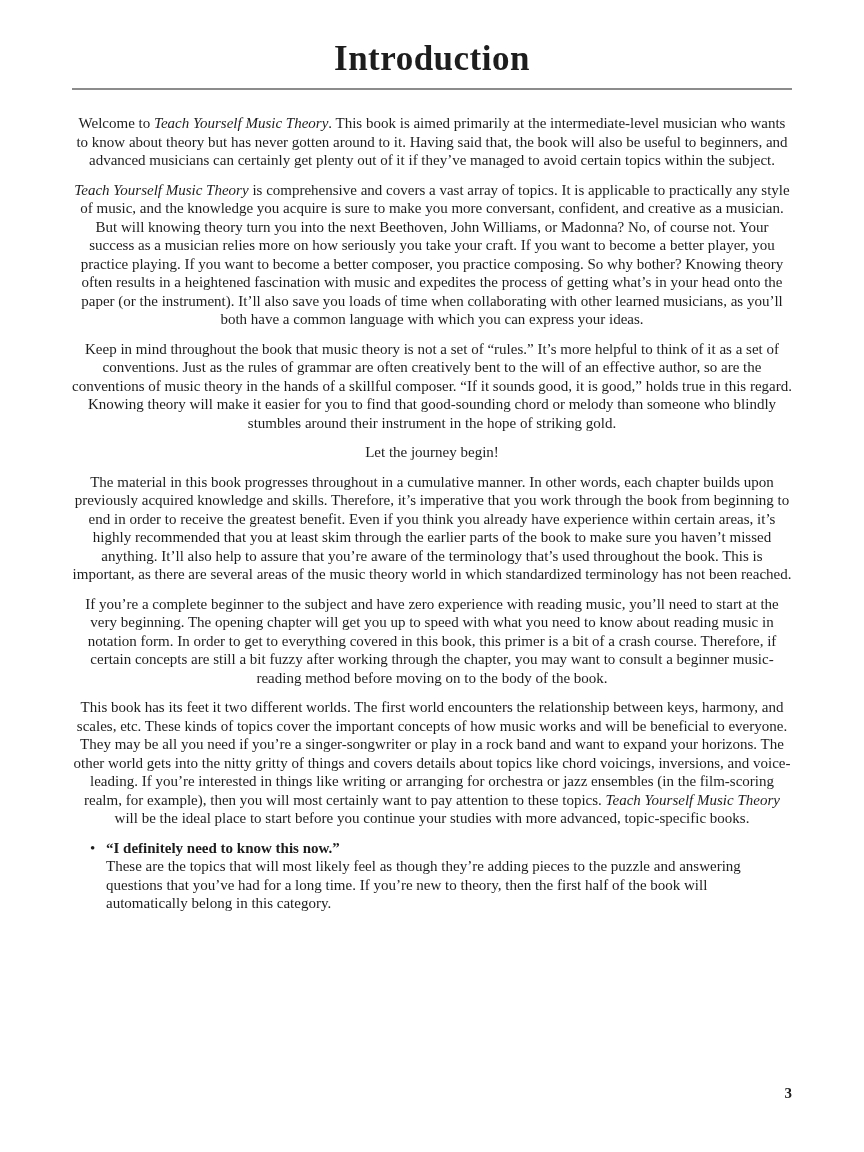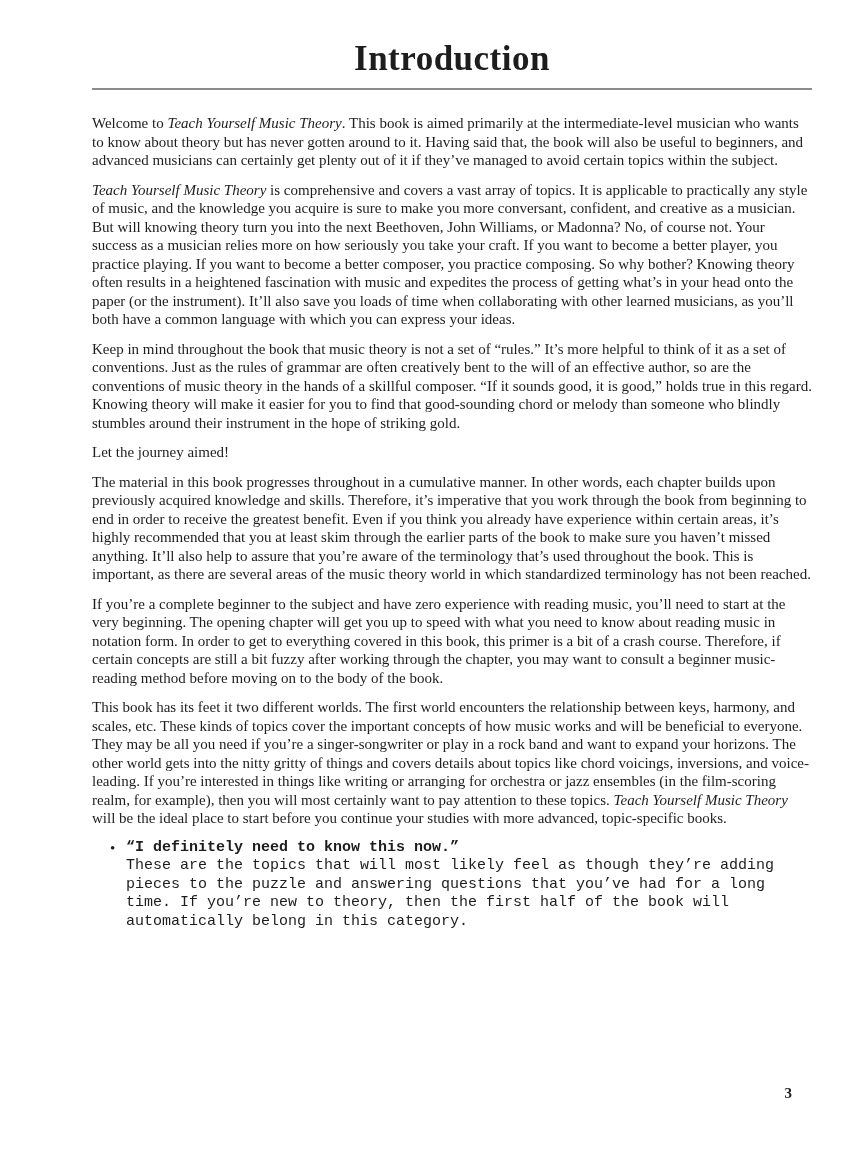--- a/index.html
+++ b/index.html
@@ -15,61 +15,60 @@
     background: var(--bg-color);
     font-family: "Liberation Serif", serif;
     color: var(--text-color);
     overflow: hidden;
   }
   .content {
     position: absolute;
     left: 72px;
     top: 0;
     width: 720px;
-    margin-left: 20px;
   }
   h1.page-title {
     font-size: 35px;
     line-height: 42px;
     font-weight: bold;
     text-align: center;
     margin: 38px 0 8px 0;
     letter-spacing: 0.5px;
   }
   .title-rule {
     border: none;
     border-top: 2px solid var(--rule-color);
     margin: 0 0 24px 0;
   }
   p.body-par {
     font-size: 15px;
     line-height: 18.5px;
     margin: 0 0 11px 0;
-    text-align: left;
+    text-align: center;
   }
   .italic { font-style: italic; }
   h2.section-heading {
     font-size: 22px;
     line-height: 26px;
     font-weight: bold;
     margin: 36px 0 8px 0;
   }
   .bullet-list { margin-top: 10px; }
   .bullet-item {
     display: flex;
     font-size: 15px;
     line-height: 18.5px;
     padding-left: 18px;
   }
   .bullet-marker {
     width: 16px;
     flex: 0 0 16px;
     font-size: 15px;
   }
-  .bullet-content { flex: 1; font-family: Liberation Mono, monospace; }
+  .bullet-content { flex: 1; }
   .bullet-heading {
     display: block;
     font-weight: bold;
   }
   .page-number {
     position: absolute;
     right: 72px;
     top: 1085px;
     font-size: 15px;
     font-weight: bold;
@@ -81,21 +80,21 @@
 <div class="page">
   <div class="content">
 
     <h1 class="page-title">Introduction</h1>
     <hr class="title-rule">
 
     <div>
       <p class="body-par"><span>Welcome to </span><span class="italic">Teach Yourself Music Theory</span><span>. This book is aimed primarily at the intermediate-level musician who wants to know about theory but has never gotten around to it. Having said that, the book will also be useful to beginners, and advanced musicians can certainly get plenty out of it if they’ve managed to avoid certain topics within the subject.</span></p>
       <p class="body-par"><span class="italic">Teach Yourself Music Theory</span><span> is comprehensive and covers a vast array of topics. It is applicable to practically any style of music, and the knowledge you acquire is sure to make you more conversant, confident, and creative as a musician. But will knowing theory turn you into the next Beethoven, John Williams, or Madonna? No, of course not. Your success as a musician relies more on how seriously you take your craft. If you want to become a better player, you practice playing. If you want to become a better composer, you practice composing. So why bother? Knowing theory often results in a heightened fascination with music and expedites the process of getting what’s in your head onto the paper (or the instrument). It’ll also save you loads of time when collaborating with other learned musicians, as you’ll both have a common language with which you can express your ideas.</span></p>
       <p class="body-par"><span>Keep in mind throughout the book that music theory is not a set of “rules.” It’s more helpful to think of it as a set of conventions. Just as the rules of grammar are often creatively bent to the will of an effective author, so are the conventions of music theory in the hands of a skillful composer. “If it sounds good, it is good,” holds true in this regard. Knowing theory will make it easier for you to find that good-sounding chord or melody than someone who blindly stumbles around their instrument in the hope of striking gold.</span></p>
-      <p class="body-par"><span>Let the journey aimed!</span></p>
+      <p class="body-par"><span>Let the journey begin!</span></p>
     </div>
 
     <div>
       <p class="body-par"><span>The material in this book progresses throughout in a cumulative manner. In other words, each chapter builds upon previously acquired knowledge and skills. Therefore, it’s imperative that you work through the book from beginning to end in order to receive the greatest benefit. Even if you think you already have experience within certain areas, it’s highly recommended that you at least skim through the earlier parts of the book to make sure you haven’t missed anything. It’ll also help to assure that you’re aware of the terminology that’s used throughout the book. This is important, as there are several areas of the music theory world in which standardized terminology has not been reached.</span></p>
       <p class="body-par"><span>If you’re a complete beginner to the subject and have zero experience with reading music, you’ll need to start at the very beginning. The opening chapter will get you up to speed with what you need to know about reading music in notation form. In order to get to everything covered in this book, this primer is a bit of a crash course. Therefore, if certain concepts are still a bit fuzzy after working through the chapter, you may want to consult a beginner music-reading method before moving on to the body of the book.</span></p>
       <p class="body-par"><span>This book has its feet it two different worlds. The first world encounters the relationship between keys, harmony, and scales, etc. These kinds of topics cover the important concepts of how music works and will be beneficial to everyone. They may be all you need if you’re a singer-songwriter or play in a rock band and want to expand your horizons. The other world gets into the nitty gritty of things and covers details about topics like chord voicings, inversions, and voice-leading. If you’re interested in things like writing or arranging for orchestra or jazz ensembles (in the film-scoring realm, for example), then you will most certainly want to pay attention to these topics. </span><span class="italic">Teach Yourself Music Theory</span><span> will be the ideal place to start before you continue your studies with more advanced, topic-specific books.</span></p>
 
       <div class="bullet-list">
         <div class="bullet-item">
           <span class="bullet-marker">•</span>

